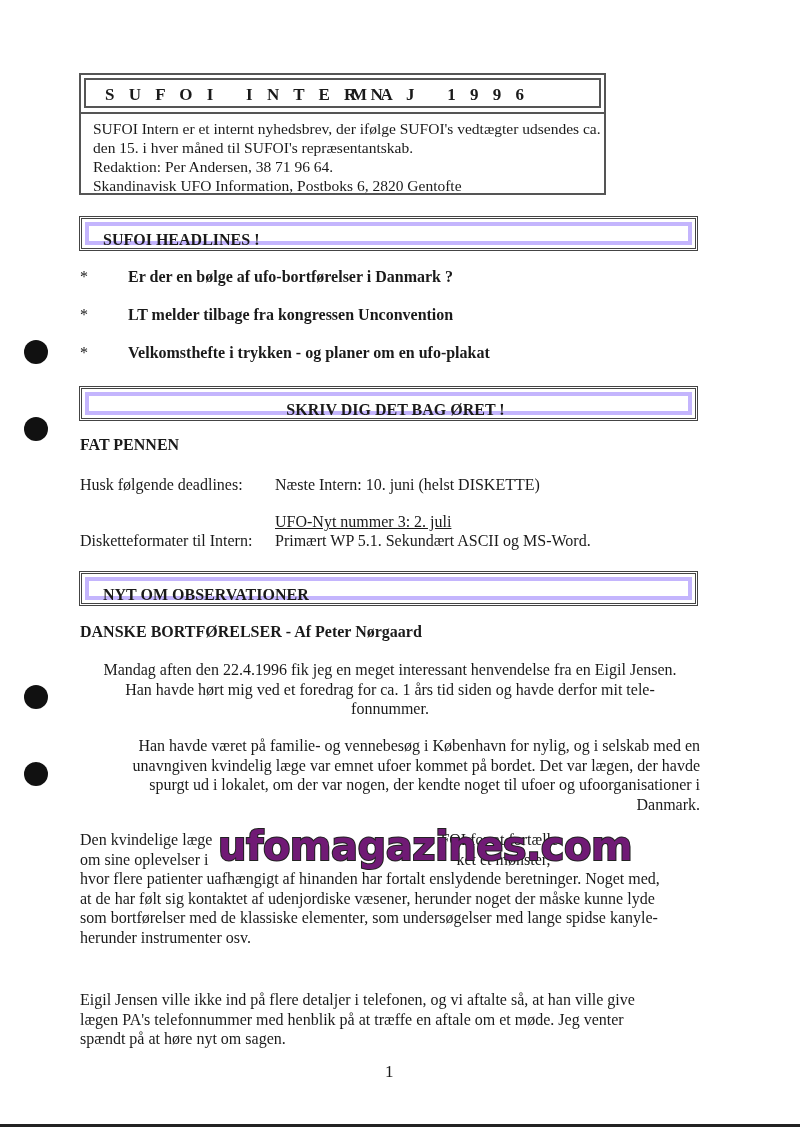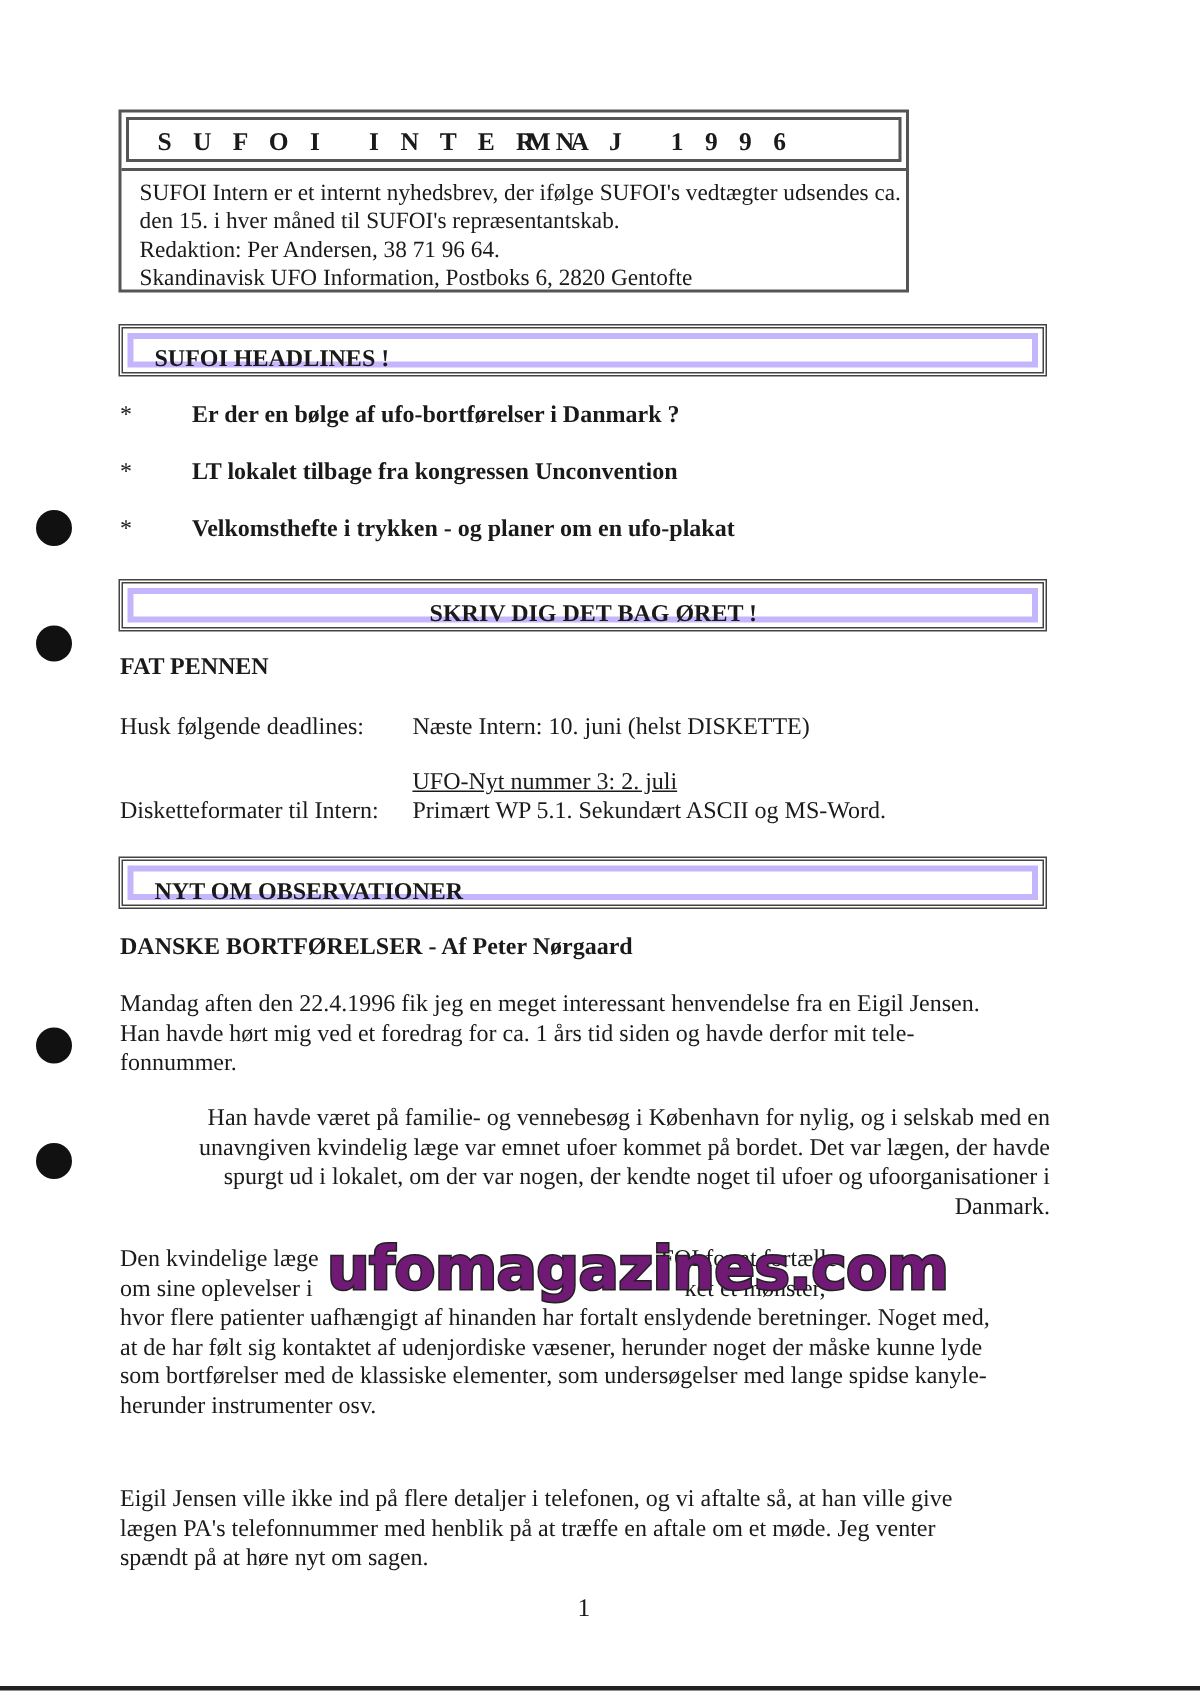--- a/index.html
+++ b/index.html
@@ -96,21 +96,21 @@
   <div class="section-box" style="top:216px;">
     <div class="inner">SUFOI HEADLINES !</div>
   </div>
 
   <div class="headline" style="top:268px;">
     <span class="star">*</span>
     <span class="text">Er der en bølge af ufo-bortførelser i Danmark ?</span>
   </div>
   <div class="headline" style="top:306px;">
     <span class="star">*</span>
-    <span class="text">LT lokalet tilbage fra kongressen Unconvention</span>
+    <span class="text">LT melder tilbage fra kongressen Unconvention</span>
   </div>
   <div class="headline" style="top:344px;">
     <span class="star">*</span>
     <span class="text">Velkomsthefte i trykken - og planer om en ufo-plakat</span>
   </div>
 
   <div class="section-box" style="top:386px;text-align:center;">
     <div class="inner">SKRIV DIG DET BAG ØRET !</div>
   </div>
 
@@ -126,21 +126,21 @@
     <span class="label">Disketteformater til Intern:</span>
     <span class="value" style="left:195px;">Primært WP 5.1. Sekundært ASCII og MS-Word.</span>
   </div>
 
   <div class="section-box" style="top:571px;">
     <div class="inner">NYT OM OBSERVATIONER</div>
   </div>
 
   <div class="subhead" style="top:623px;">DANSKE BORTFØRELSER - Af Peter Nørgaard</div>
 
-  <div class="para" style="top:660px;">
+  <div class="para" style="top:660px;text-align:center;">
     <span class="line">Mandag aften den 22.4.1996 fik jeg en meget interessant henvendelse fra en Eigil Jensen.</span>
     <span class="line">Han havde hørt mig ved et foredrag for ca. 1 års tid siden og havde derfor mit tele-</span>
     <span class="line">fonnummer.</span>
   </div>
 
   <div class="para" style="top:736px;text-align:right;">
     <span class="line">Han havde været på familie- og vennebesøg i København for nylig, og i selskab med en</span>
     <span class="line">unavngiven kvindelig læge var emnet ufoer kommet på bordet. Det var lægen, der havde</span>
     <span class="line">spurgt ud i lokalet, om der var nogen, der kendte noget til ufoer og ufoorganisationer i</span>
     <span class="line">Danmark.</span>

